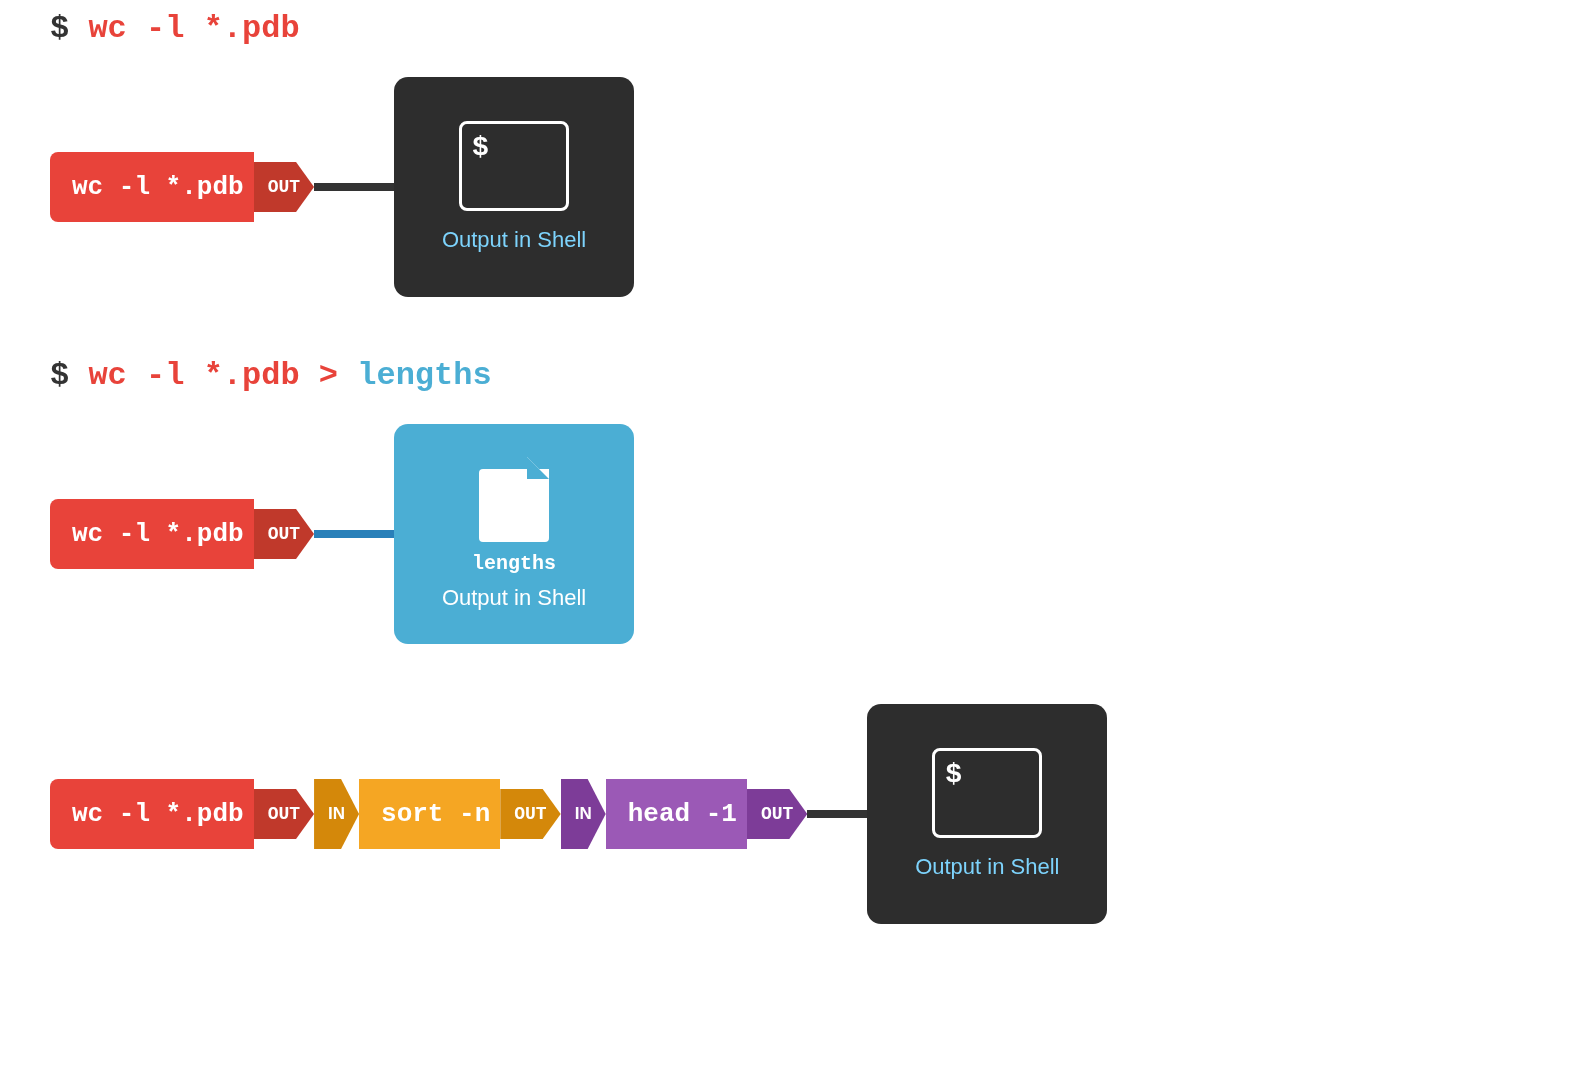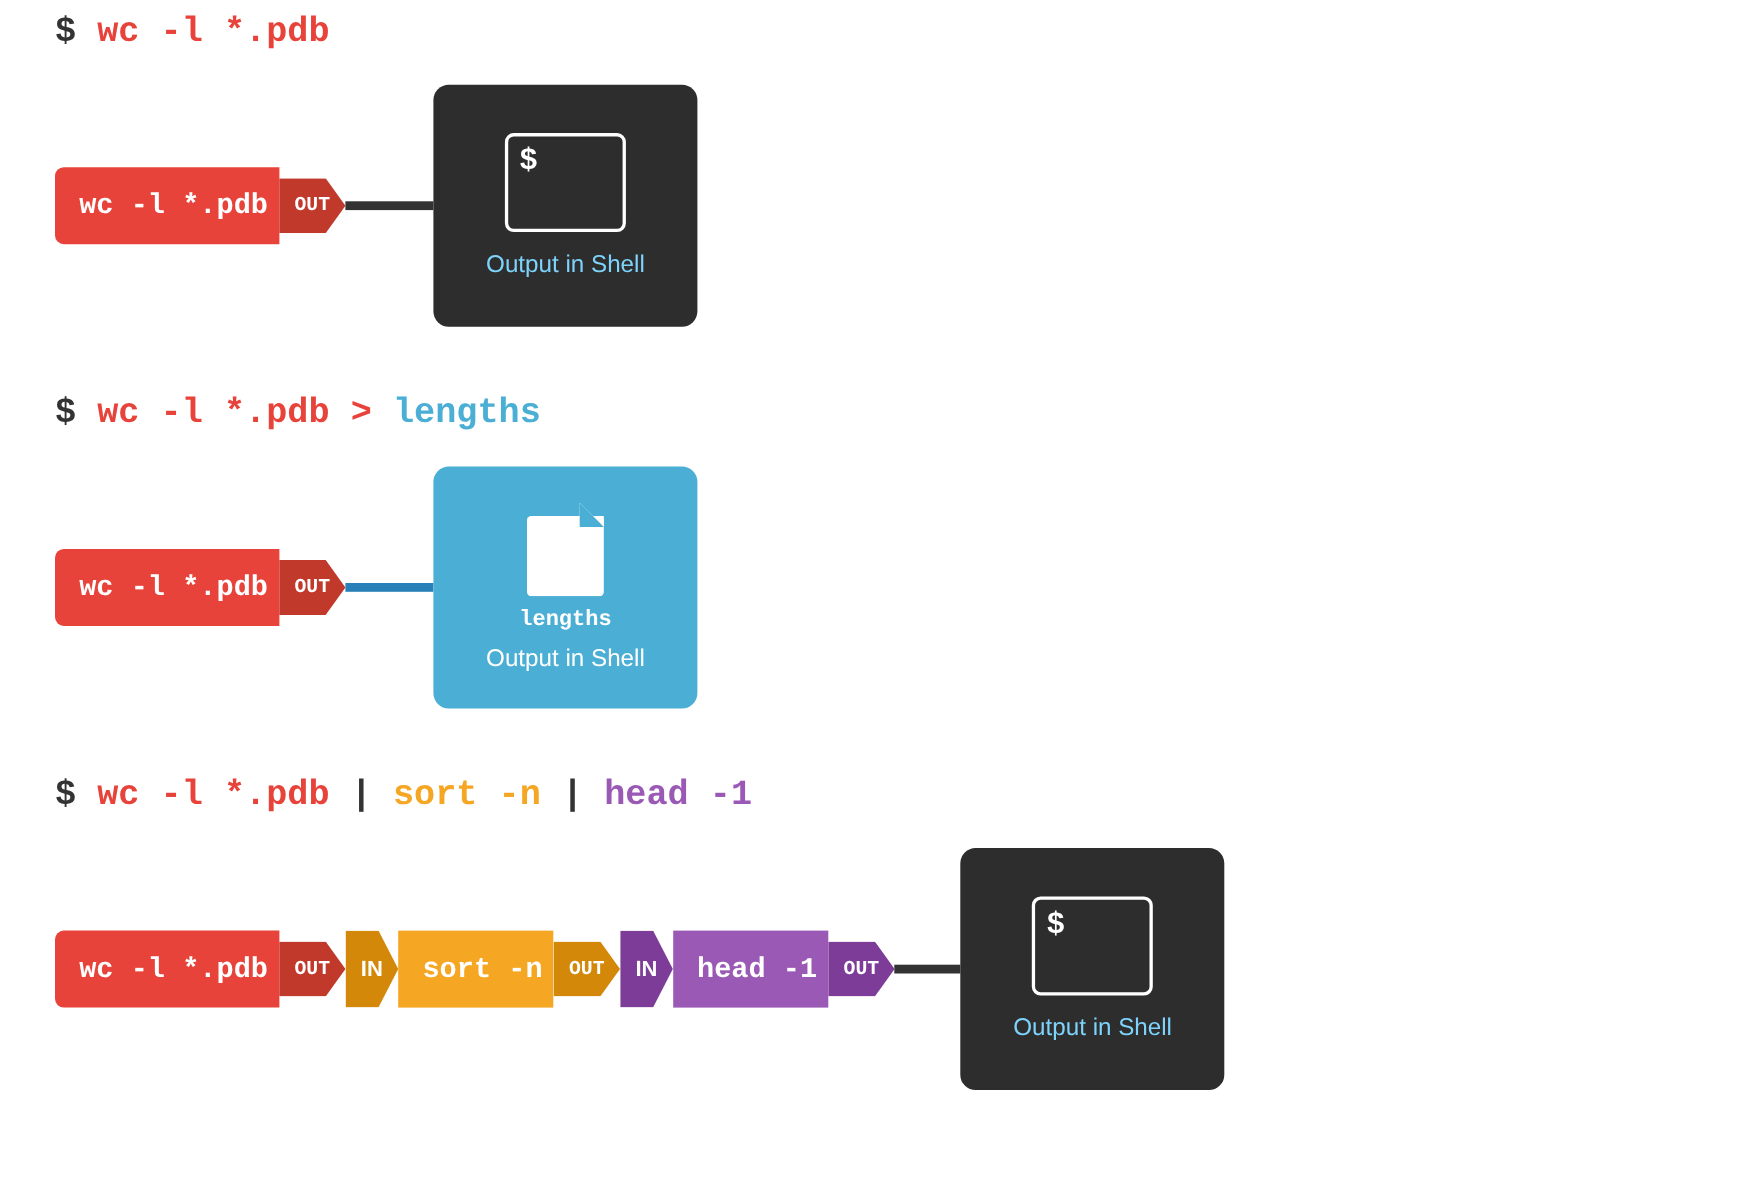--- a/index.html
+++ b/index.html
@@ -67,21 +67,21 @@
     .badge-out.orange-dark { background: #d4880a; }
     .badge-out.purple-dark { background: #7d3c98; }
 
     
     .badge-in {
       display: flex;
       align-items: center;
       justify-content: center;
       height: 70px;
       padding: 0 14px 0 14px;
-      font-size: 20px;
+      font-size: 17px;
       font-weight: bold;
       color: #fff;
       clip-path: polygon(0 0, calc(100% - 18px) 0, 100% 50%, calc(100% - 18px) 100%, 0 100%);
     }
     .badge-in.orange-dark { background: #d4880a; }
     .badge-in.purple-dark { background: #7d3c98; }
 
     
     .connector {
       height: 8px;
@@ -223,23 +223,20 @@
         <polygon points="48,0 70,22 70,12 48,12" fill="white"></polygon>
         <polygon points="48,0 48,22 70,22" fill="#4baed4"></polygon>
       </svg>
       <span class="file-name">lengths</span>
       <span class="file-label">Output in Shell</span>
     </div>
   </div>
 </div>
 
 <div class="section">
-  <div class="cmd-line">
-    <span class="cmd-dollar" style="color:#333;">$ </span><span style="color:#e8433a;">wc -l *.pdb </span><span style="color:#333;">| </span><span style="color:#f5a623;">sort -n</span><span style="color:#333;">  |  </span><span style="color:#9b59b6;">head -1</span>
-  </div>
 
   <div class="flow-row">
 
     <div class="cmd-unit">
       <div class="cmd-pill red">
         <span class="pill-text">wc -l *.pdb</span>
       </div>
       <div class="badge-out red-dark">
         <span>OUT</span>
       </div>

